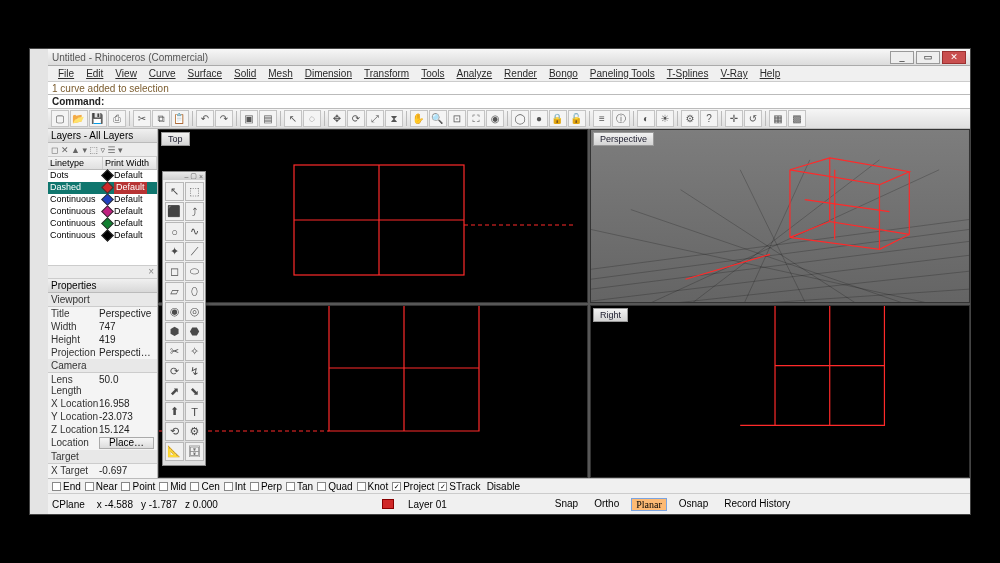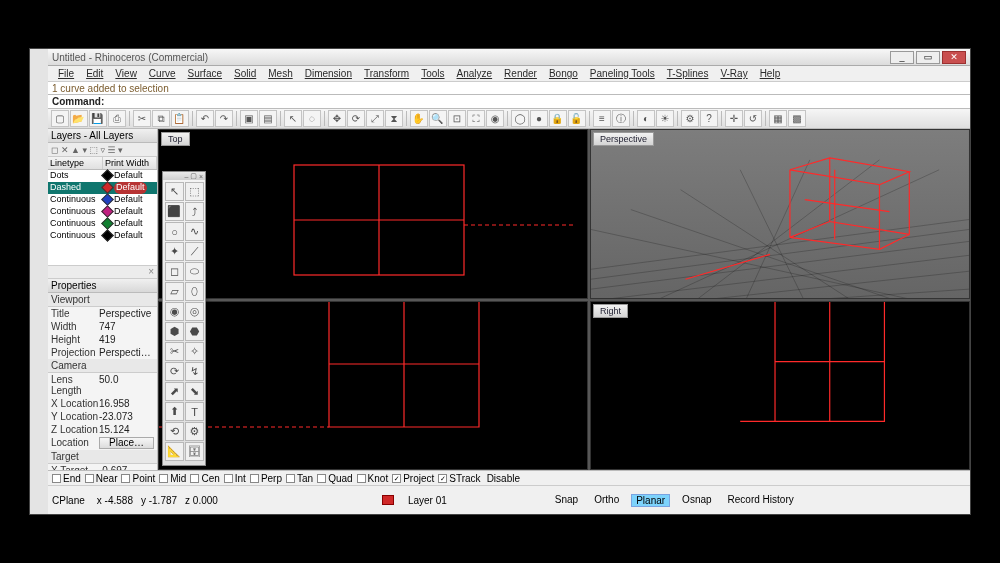--- a/index.html
+++ b/index.html
@@ -23,21 +23,21 @@
 .workarea { flex:1; display:flex; min-height:0; }
 .leftpanel { width:110px; background:#ececec; display:flex; flex-direction:column; border-right:1px solid #bbb; }
 .panelhdr { height:14px; background:linear-gradient(#f0f0f0,#d8d8d8); border-bottom:1px solid #bbb; padding:0 3px; display:flex; align-items:center; }
 .layerbtns { height:14px; display:flex; align-items:center; gap:4px; padding:0 3px; border-bottom:1px solid #ccc; color:#666; font-size:9px; }
 .layertable { flex:0 0 auto; background:#fff; }
 .layertable .th { display:flex; background:linear-gradient(#f4f4f4,#e0e0e0); border-bottom:1px solid #bbb; }
 .layertable .th div { font-size:9px; padding:1px 2px; border-right:1px solid #ccc; }
 .layerrow { display:flex; height:12px; }
 .layerrow .nm { width:55px; padding:0 2px; font-size:9px; }
 .layerrow .dm { width:9px; height:9px; margin:1px 2px 0 0; transform:rotate(45deg); border:1px solid #333; }
-.layerrow .pw { font-size:9px;border-radius:6px; }
+.layerrow .pw { font-size:9px; }
 .layerrow.sel { background:#0f766e; color:#fff; }
 .layerrow.sel .pw { background:#b73333; color:#fff; padding:0 2px; }
 .layers-body { height:95px; background:#fff; }
 .panel-spacer { height:14px; background:#ececec; border-top:1px solid #ccc; border-bottom:1px solid #ccc; position:relative; }
 .panel-spacer::after { content:"×"; position:absolute; right:3px; top:0; color:#888; font-size:10px; }
 .propbody { flex:1; overflow:hidden; background:#f4f4f4; font-size:9px; }
 .propgrp { background:#e8e8e8; padding:1px 3px; border-bottom:1px solid #ccc; color:#333; }
 .proprow { display:flex; padding:1px 3px; }
 .proprow .k { width:48px; color:#333; }
 .proprow .v { flex:1; color:#222; }
@@ -58,25 +58,25 @@
 .floatbar { position:absolute; top:42px; left:4px; width:44px; background:linear-gradient(#f4f4f4,#dedede); border:1px solid #8a8a8a; box-shadow:1px 1px 4px rgba(0,0,0,.4); z-index:10; padding-bottom:2px; }
 .floatbar .hdr { height:8px; background:linear-gradient(#eaeaea,#cfcfcf); display:flex; align-items:center; justify-content:flex-end; padding:0 2px; gap:2px; }
 .floatbar .hdr span { font-size:7px; color:#666; }
 .floatbar .grid { display:grid; grid-template-columns:1fr 1fr; gap:1px; padding:2px; }
 .floatbar .tool { width:19px; height:19px; border:1px solid #b8b8b8; background:#f0f0f0; display:flex; align-items:center; justify-content:center; font-size:11px; color:#4a4a4a; }
 .statusrow { height:15px; background:#f0f0f0; border-top:1px solid #bbb; display:flex; align-items:center; padding:0 4px; gap:4px; }
 .statusrow .chk { display:flex; align-items:center; gap:2px; }
 .statusrow .chk .box { width:9px; height:9px; border:1px solid #888; background:#fff; font-size:7px; line-height:7px; text-align:center; }
 .statusrow .chk.on .box::before { content:"✓"; }
 .statusrow .disable { margin-left:2px; }
-.coordrow { height:29px; background:#f0f0f0; border-top:1px solid #ccc; display:flex; align-items:center; gap:12px; padding:0 4px; }
+.coordrow { height:21px; background:#f0f0f0; border-top:1px solid #ccc; display:flex; align-items:center; gap:12px; padding:0 4px; }
 .coordrow .sw { width:12px; height:10px; background:#d02828; border:1px solid #800; margin-right:2px; }
 .coordrow .grp { display:flex; gap:8px; }
 .coordrow .tog { padding:0 4px; }
-.coordrow .tog.on { background:#7dd3fc; border:1px solid #7aa3e0; }
+.coordrow .tog.on { background:#fdba74; border:1px solid #7aa3e0;font-family:Liberation Serif, serif; }
 .persp-grid { position:absolute; inset:0; }
 </style>
 </head>
 <body>
 
 <div class="letterbox top"></div>
 <div class="letterbox bot"></div>
 
 <div class="app">
 

